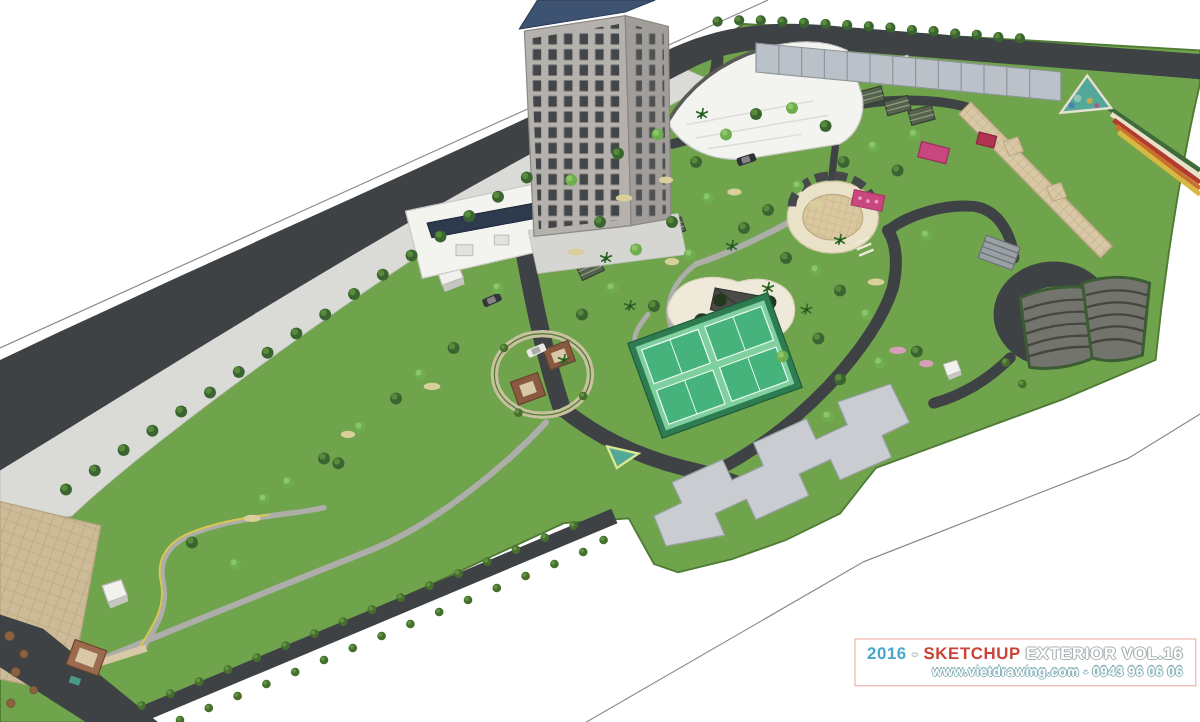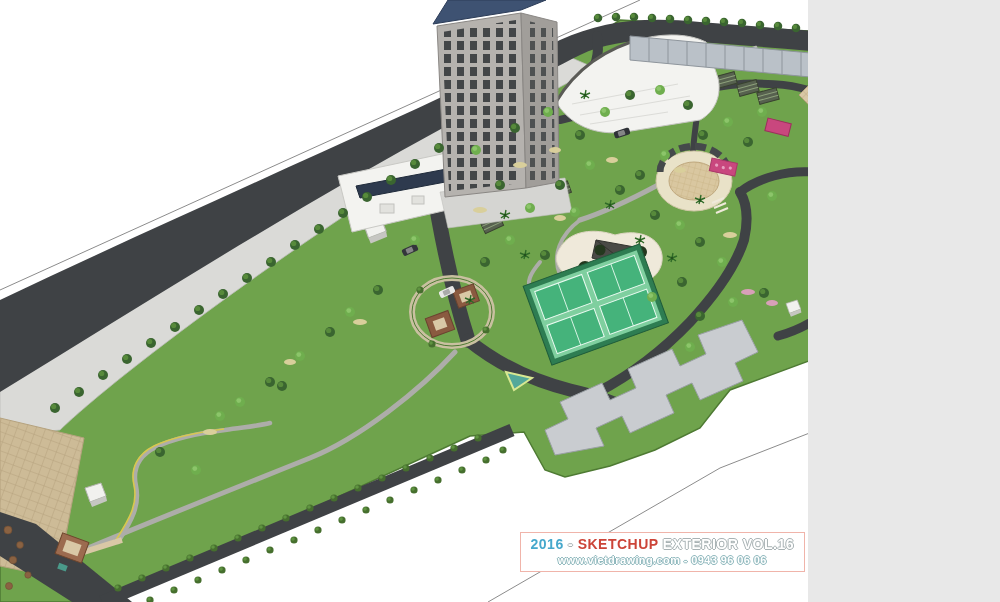--- a/index.html
+++ b/index.html
@@ -1,25 +1,25 @@
 <!DOCTYPE html>
 <html style="--sky: #ffffff; --lawn: #6fa34c; --lawn_dark: #5d8f3f; --road: #3f4245; --pavement: #dadad7; --tile: #cdbb97; --tan_path: #d9c8a6; --tower_face: #b5b2ae; --tower_side: #a19e9a; --roof_blue: #3e5272; --window_dark: #3d4043; --white_roof: #f3f3f0; --fence: #bac1c8; --court_green: #45b37b; --court_light: #7fcf9f; --court_border: #2e7d52; --sand: #efe9da; --water: #54a89a; --pink: #c9477e; --amphitheater: #74746e; --slab: #c9ccd0; --wm_year: #46a8cc; --wm_brand: #cc4438;"><head>
 <meta charset="utf-8">
 <style>
   html,body{margin:0;padding:0;background:#e8e8e8;font-family:"Liberation Sans",sans-serif;}
-  .stage{position:relative;width:808px;height:602px;background:#fff;overflow:hidden;}
+  .stage{position:relative;width:1000px;height:602px;background:#fff;overflow:hidden;}
   .stage svg{position:absolute;left:0;top:0;}
   .wm{position:absolute;right:3px;bottom:30px;background:#fff;border:1px solid #f0b4aa;
       padding:2px 10px 4px;text-align:center;line-height:1.3;white-space:nowrap;}
   .wm .l1{font-size:14px;font-weight:bold;letter-spacing:.5px;}
   .wm .year{color:var(--wm_year,#46a8cc);}
   .wm .brand{color:var(--wm_brand,#cc4438);}
   .wm .outline{color:#fff;text-shadow:-1px 0 #a8b2b4,1px 0 #a8b2b4,0 -1px #a8b2b4,0 1px #a8b2b4;}
   .wm .l2{font-size:11px;font-weight:bold;color:#fff;letter-spacing:.4px;
-      text-shadow:-1px 0 #8fb8bd,1px 0 #8fb8bd,0 -1px #8fb8bd,0 1px #8fb8bd;}
+      text-shadow:-1px 0 #8fb8bd,1px 0 #8fb8bd,0 -1px #8fb8bd,0 1px #8fb8bd;text-align:right;}
 </style>
 </head>
 <body>
 
 <div class="stage">
 <svg width="1000" height="602" viewBox="0 0 1000 602">
   <defs>
     <pattern id="tileGrid" width="9" height="9" patternUnits="userSpaceOnUse" patternTransform="rotate(20)">
       <rect width="9" height="9" fill="#cdbb97"></rect>
       <path d="M0 0H9M0 0V9" stroke="#b5a27e" stroke-width="1"></path>

